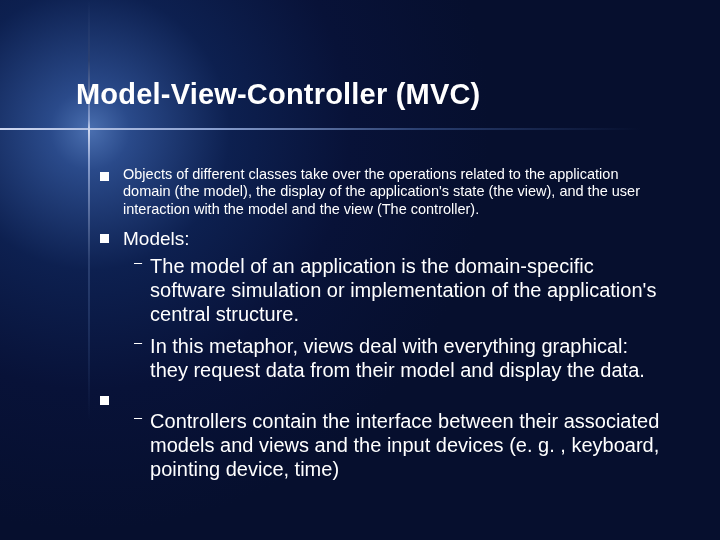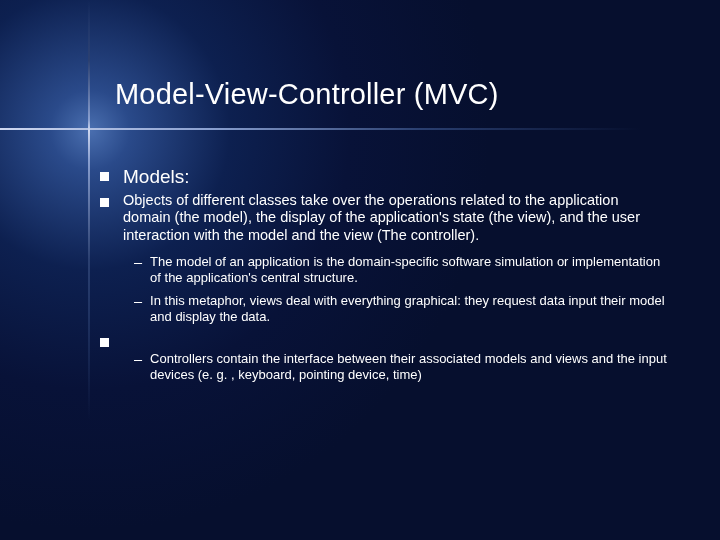--- a/index.html
+++ b/index.html
@@ -48,25 +48,24 @@
       #cfd8f0 130px,
       #8aa0d0 160px,
       #2a3f70 260px,
       rgba(10,20,50,0) 420px);
   }
   .title {
     position: absolute;
     left: 76px;
     top: 78px;
     font-size: 29px;
-    font-weight: normal;
+    font-weight: bold;
     letter-spacing: 0.2px;
     color: #ffffff;
     font-family: Tahoma, Verdana, sans-serif;
-    margin-left: 39px;
   }
   .body {
     position: absolute;
     left: 100px;
     top: 166px;
     width: 570px;
   }
   .b1 {
     display: flex;
     margin-bottom: 10px;
@@ -94,54 +93,54 @@
     display: flex;
     margin-bottom: 8px;
   }
   .sub .dash {
     flex-shrink: 0;
     margin-right: 8px;
     font-size: 14.5px;
     line-height: 1.20;
   }
   .sub .txt {
-    font-size: 13px;
+    font-size: 20px;
     line-height: 1.20;
     font-family: Tahoma, Verdana, sans-serif;
   }
   .tight { margin-bottom: 4px; }
 </style>
 </head>
 <body>
 
 <div class="slide">
   <div class="hline"></div>
   <div class="vline"></div>
 
   <div class="title">Model-View-Controller (MVC)</div>
 
   <div class="body">
 
+    <div class="b1">
+      <div class="bullet"></div>
+      <div class="txt-sm">Objects of different classes take over the operations related to the application domain (the model), the display of the application's state (the view), and the user interaction with the model and the view (The controller).</div>
+    </div>
+
     <div class="b1 tight">
       <div class="bullet"></div>
       <div class="txt-lg">Models:</div>
-    </div>
-
-    <div class="b1">
-      <div class="bullet"></div>
-      <div class="txt-sm">Objects of different classes take over the operations related to the application domain (the model), the display of the application's state (the view), and the user interaction with the model and the view (The controller).</div>
     </div>
     <div class="sub">
       <div class="dash">–</div>
       <div class="txt">The model of an application is the domain-specific software simulation or implementation of the application's central structure.</div>
     </div>
 
     <div class="sub">
       <div class="dash">–</div>
-      <div class="txt">In this metaphor, views deal with everything graphical: they request data input their model and display the data.</div>
+      <div class="txt">In this metaphor, views deal with everything graphical: they request data from their model and display the data.</div>
     </div>
 
     <div class="b1 tight">
       <div class="bullet"></div>
     </div>
     <div class="sub">
       <div class="dash">–</div>
       <div class="txt">Controllers contain the interface between their associated models and views and the input devices (e. g. , keyboard, pointing device, time)</div>
     </div>
 

